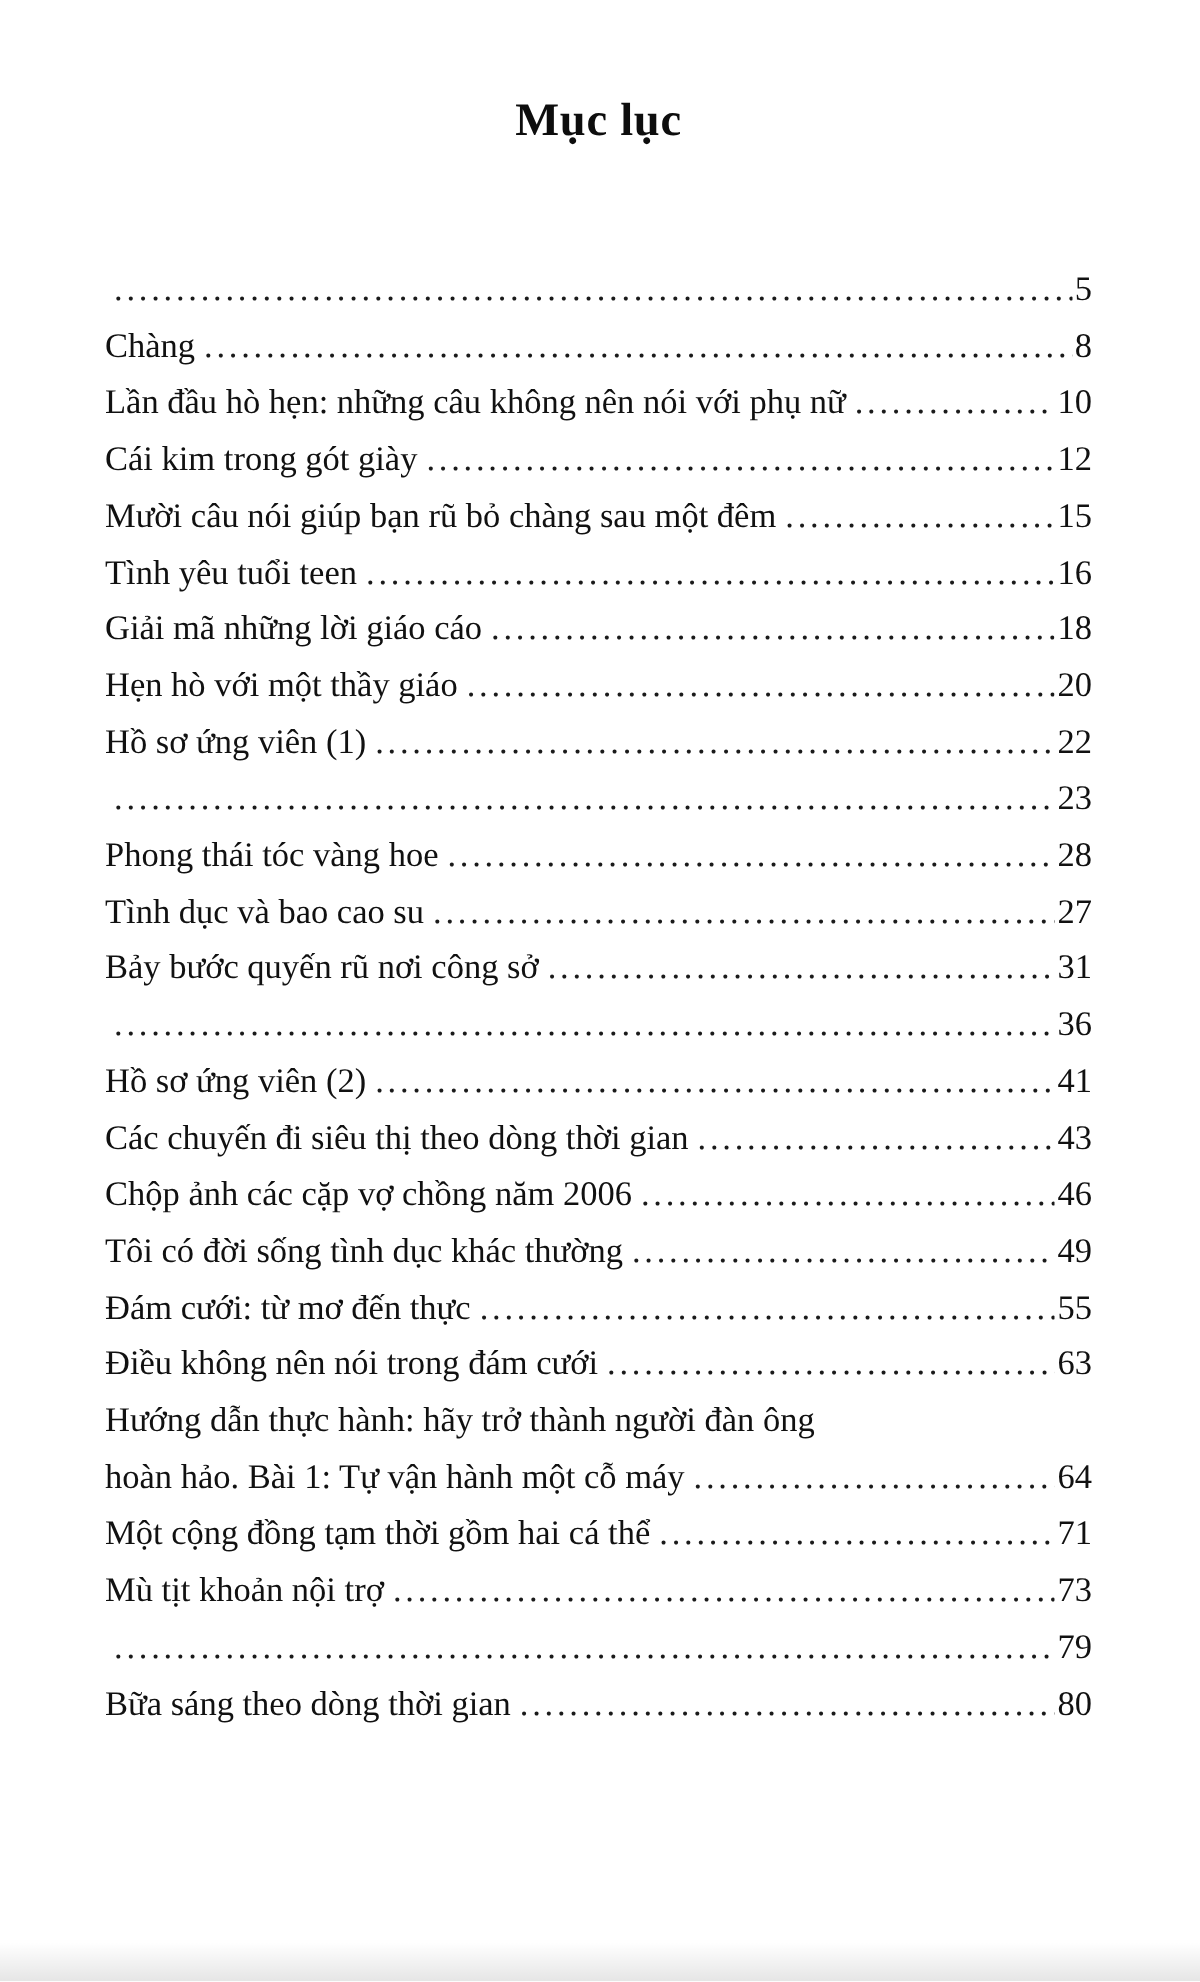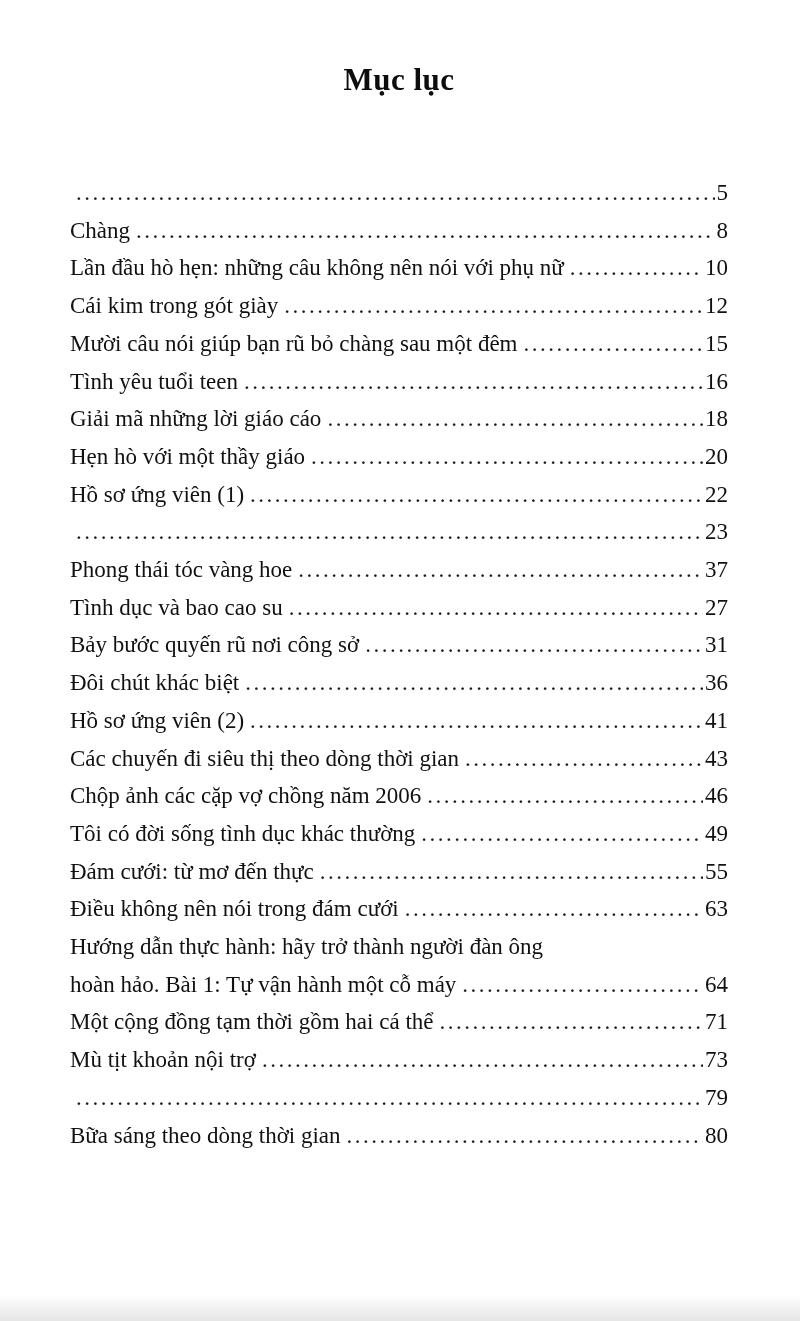--- a/index.html
+++ b/index.html
@@ -115,34 +115,33 @@
           <span class="leader">........................................................................................................................................................................................................</span>
           <span class="pagenum">22</span>
         </div>
         <div class="row">
           <span class="leader">........................................................................................................................................................................................................</span>
           <span class="pagenum">23</span>
         </div>
         <div class="row">
           <span class="entry-title">Phong thái tóc vàng hoe</span>
           <span class="leader">........................................................................................................................................................................................................</span>
-          <span class="pagenum">37</span>
+          <span class="pagenum">28</span>
         </div>
         <div class="row">
           <span class="entry-title">Tình dục và bao cao su</span>
           <span class="leader">........................................................................................................................................................................................................</span>
           <span class="pagenum">27</span>
         </div>
         <div class="row">
           <span class="entry-title">Bảy bước quyến rũ nơi công sở</span>
           <span class="leader">........................................................................................................................................................................................................</span>
           <span class="pagenum">31</span>
         </div>
         <div class="row">
-          <span class="entry-title">Đôi chút khác biệt</span>
           <span class="leader">........................................................................................................................................................................................................</span>
           <span class="pagenum">36</span>
         </div>
         <div class="row">
           <span class="entry-title">Hồ sơ ứng viên (2)</span>
           <span class="leader">........................................................................................................................................................................................................</span>
           <span class="pagenum">41</span>
         </div>
         <div class="row">
           <span class="entry-title">Các chuyến đi siêu thị theo dòng thời gian</span>

